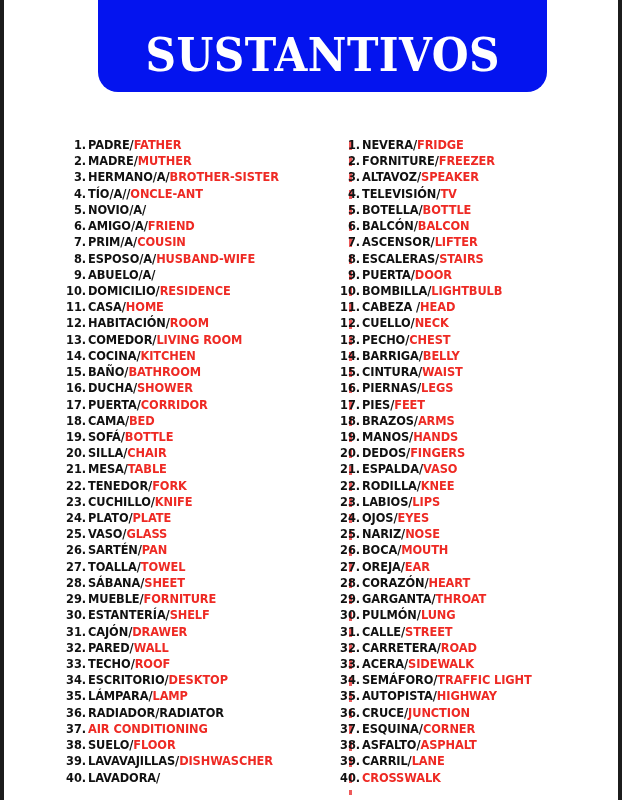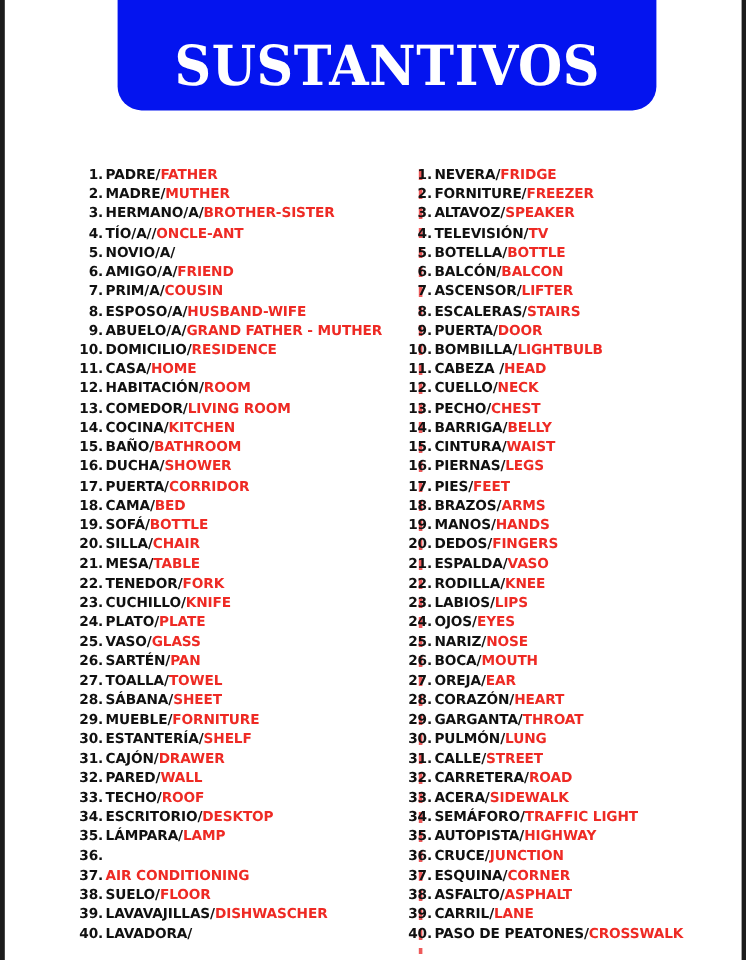--- a/index.html
+++ b/index.html
@@ -90,21 +90,20 @@
       <span class="en">COUSIN</span>
     </li>
     <li class="row">
       <span class="num">8.</span>
       <span class="es">ESPOSO/A/</span>
       <span class="en">HUSBAND-WIFE</span>
     </li>
     <li class="row">
       <span class="num">9.</span>
       <span class="es">ABUELO/A/</span>
-      <span class="en">GRAND FATHER - MUTHER</span>
     </li>
     <li class="row">
       <span class="num">10.</span>
       <span class="es">DOMICILIO/</span>
       <span class="en">RESIDENCE</span>
     </li>
     <li class="row">
       <span class="num">11.</span>
       <span class="es">CASA/</span>
       <span class="en">HOME</span>
@@ -224,20 +223,21 @@
       <span class="es">ESCRITORIO/</span>
       <span class="en">DESKTOP</span>
     </li>
     <li class="row">
       <span class="num">35.</span>
       <span class="es">LÁMPARA/</span>
       <span class="en">LAMP</span>
     </li>
     <li class="row">
       <span class="num">36.</span>
+      <span class="es">RADIADOR/RADIATOR</span>
       <span class="en"></span>
     </li>
     <li class="row">
       <span class="num">37.</span>
       <span class="en">AIR CONDITIONING</span>
     </li>
     <li class="row">
       <span class="num">38.</span>
       <span class="es">SUELO/</span>
       <span class="en">FLOOR</span>
@@ -444,16 +444,15 @@
       <span class="es">ASFALTO/</span>
       <span class="en">ASPHALT</span>
     </li>
     <li class="row">
       <span class="num" style="width: 76px;">39.</span>
       <span class="es">CARRIL/</span>
       <span class="en">LANE</span>
     </li>
     <li class="row">
       <span class="num" style="width: 76px;">40.</span>
-      <span class="es">PASO DE PEATONES/</span>
       <span class="en">CROSSWALK</span>
     </li>
   </ul>
 
 </body></html>

